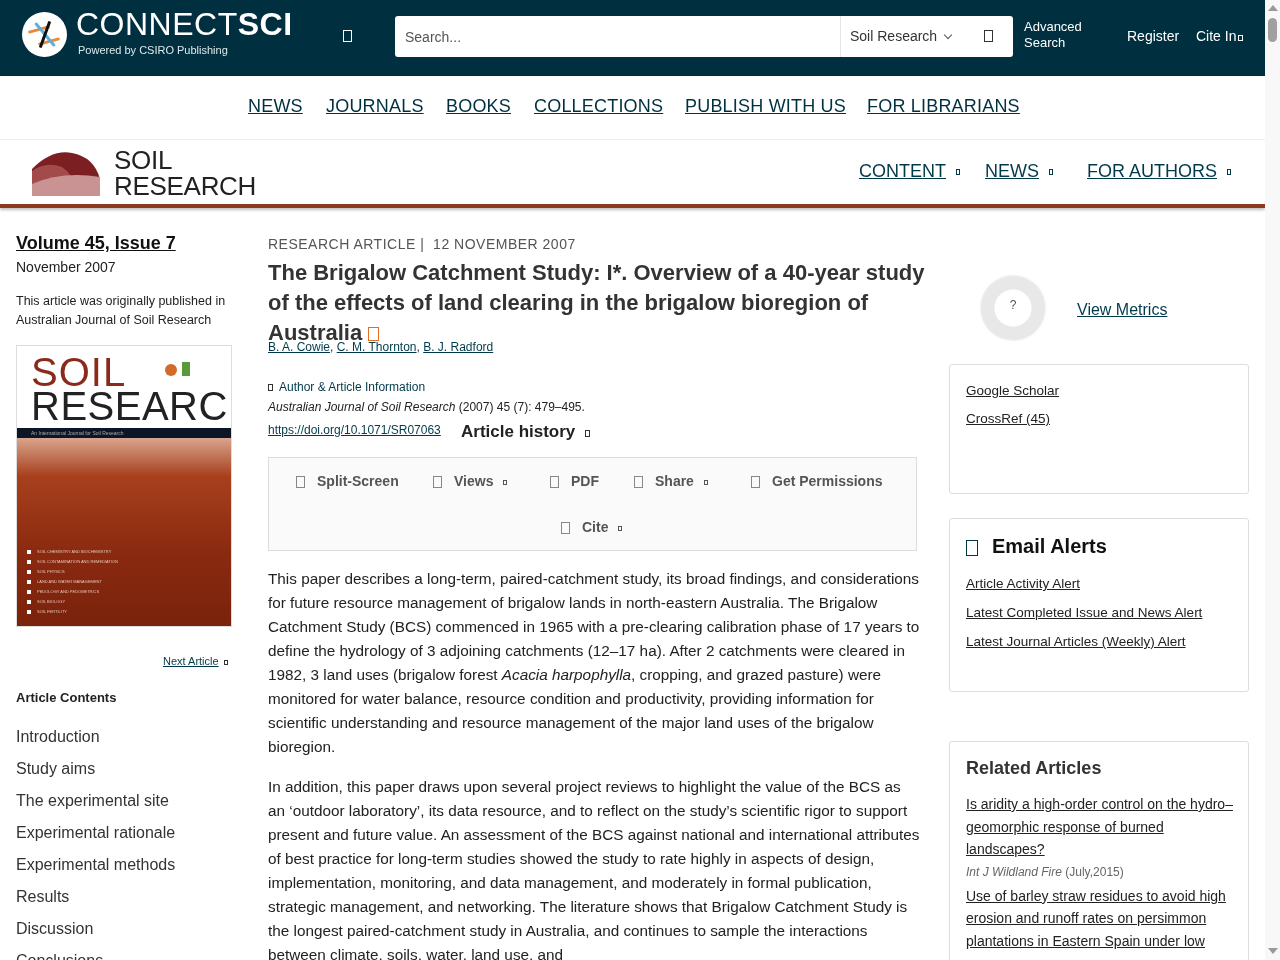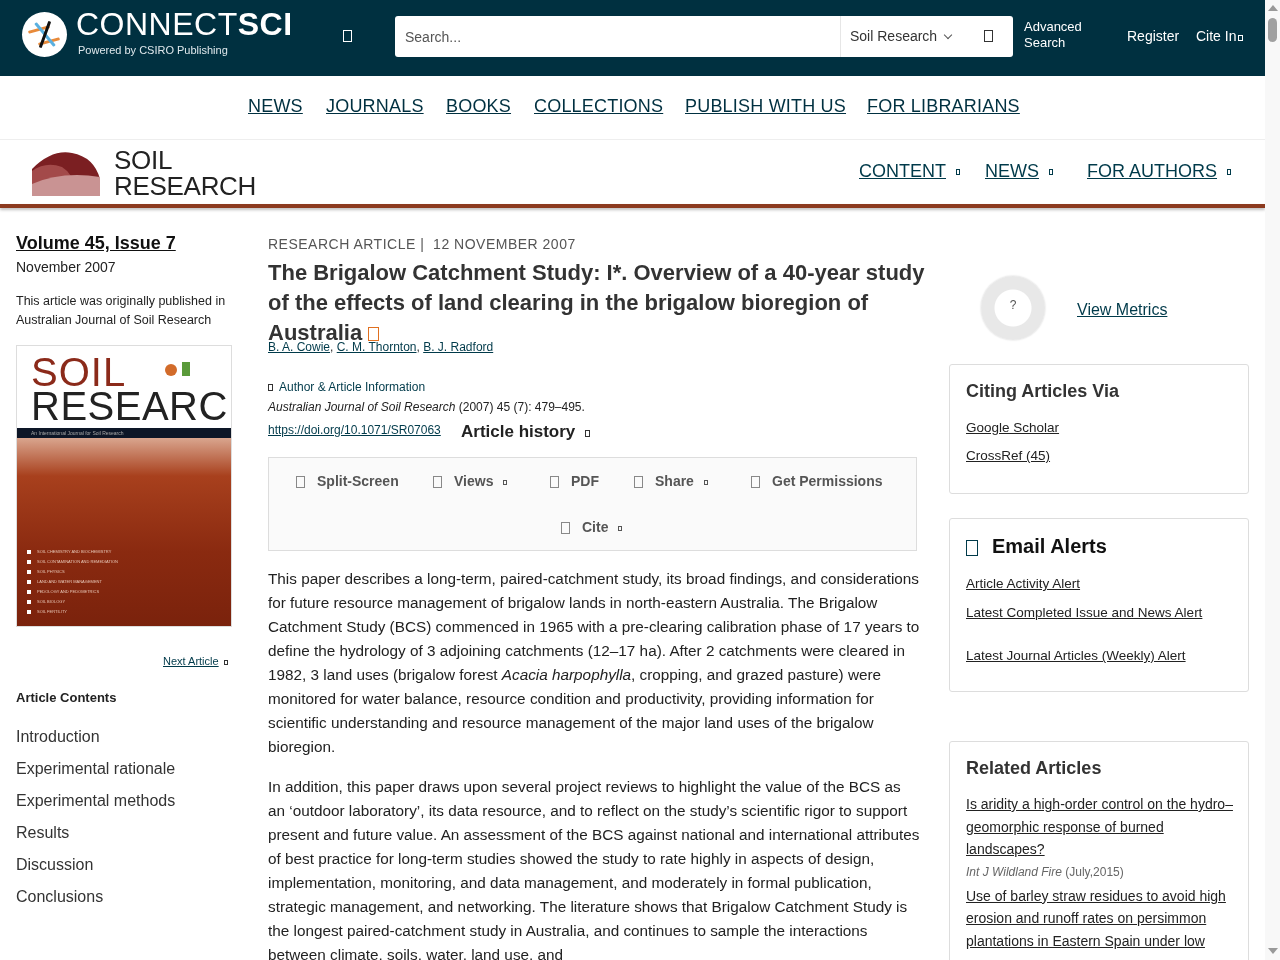--- a/index.html
+++ b/index.html
@@ -172,20 +172,22 @@
         <div class="c-txt" style="top:161px">SOIL BIOLOGY</div>
       <div class="c-dot" style="left:10px;top:172px"></div>
         <div class="c-txt" style="top:171px">SOIL FERTILITY</div>
     </div>
   </div>
 
   <a class="next-article"><span>Next Article</span><span class="next-sq"></span></a>
   <div class="toc-title">Article Contents</div>
   <nav class="toc">
     <a>Introduction</a>
+    <a>Study aims</a>
+    <a>The experimental site</a>
     <a>Experimental rationale</a>
     <a>Experimental methods</a>
     <a>Results</a>
     <a>Discussion</a>
     <a>Conclusions</a>
   </nav>
 </aside>
 
 <main>
   <div class="kicker"><span>RESEARCH ARTICLE |</span>&nbsp;&nbsp;<span>12 NOVEMBER 2007</span></div>
@@ -214,30 +216,29 @@
   </section>
 </main>
 
 <aside>
   <div class="metrics-donut">
       <span>?</span>
     </div>
   <a class="view-metrics">View Metrics</a>
 
   <div class="card citing">
-    <h3>Citing Articles Via</h3>
     <a style="margin-top:18px">Google Scholar</a>
     <a style="margin-top:13px">CrossRef (45)</a>
   </div>
 
   <div class="card alerts">
     <h3><span class="env"></span><span>Email Alerts</span></h3>
     <a style="margin-top:18px">Article Activity Alert</a>
     <a style="margin-top:14px">Latest Completed Issue and News Alert</a>
-    <a style="margin-top:28px">Latest Journal Articles (Weekly) Alert</a>
+    <a style="margin-top:14px">Latest Journal Articles (Weekly) Alert</a>
   </div>
 
   <div class="card related">
     <h3>Related Articles</h3>
     <a class="rel-link" style="margin-top:14px">Is aridity a high-order control on the hydro–geomorphic response of burned landscapes?</a>
     <div class="rel-meta"><i>Int J Wildland Fire</i><span> (July,2015)</span></div>
     <a class="rel-link">Use of barley straw residues to avoid high erosion and runoff rates on persimmon plantations in Eastern Spain under low</a>
   </div>
 </aside>
 

